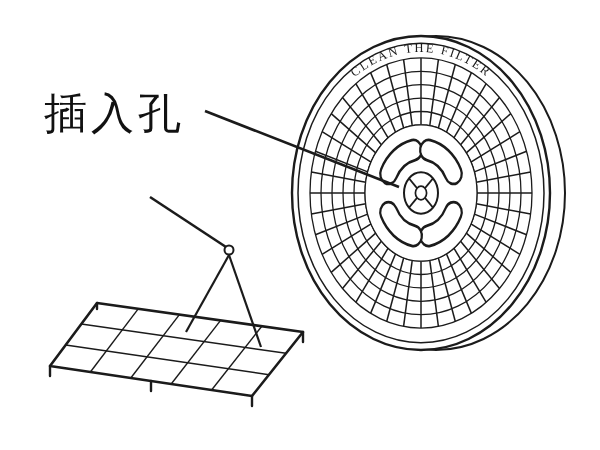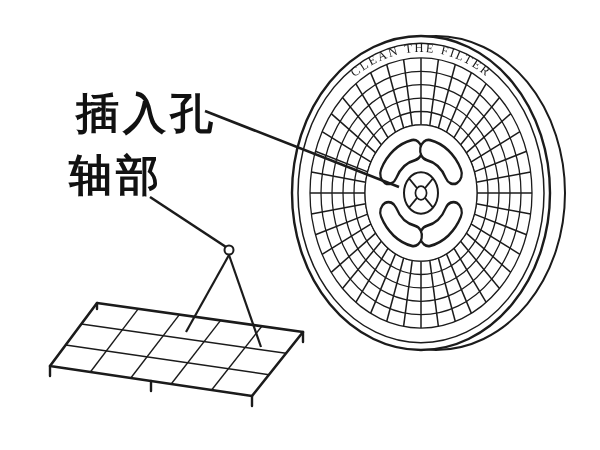--- a/index.html
+++ b/index.html
@@ -7,27 +7,26 @@
     position:relative;
     width:600px;height:450px;
     background:#ffffff;
     overflow:hidden;
     font-family:"Liberation Sans", sans-serif;
   }
   .stage svg{position:absolute;left:0;top:0;}
   .cjk-label{
     position:absolute;
     color:#111111;
-    font-weight:700;
+    font-weight:400;
     font-size:43px;
     letter-spacing:4px;
     line-height:1.0;
     white-space:nowrap;
     font-family:"Liberation Sans", sans-serif;
-    margin-left:32px;
   }
   .label-insertion{left:44px;top:92px;}
   .label-shaft{left:37px;top:154px;}
   .arc-text{
     font-family:"Liberation Serif", serif;
     font-size:12.5px;
     letter-spacing:2px;
     fill:#1b1b1b;
   }
 </style>
@@ -145,14 +144,13 @@
         <line x1="229" y1="255" x2="261" y2="347" stroke="#1b1b1b" stroke-width="2.2"></line>
         <circle cx="229" cy="250" r="4.5" fill="#ffffff" stroke="#1b1b1b" stroke-width="2"></circle>
       </g>
     </g>
 
     <line x1="205" y1="111" x2="399" y2="187" stroke="#1b1b1b" stroke-width="2.6"></line>
     <line x1="150" y1="197" x2="226" y2="247" stroke="#1b1b1b" stroke-width="2.6"></line>
   </svg>
 
   <div class="cjk-label label-insertion">插入孔</div>
-  <div class="cjk-label label-shaft">轴部</div>
 </div>
 
 </body></html>

